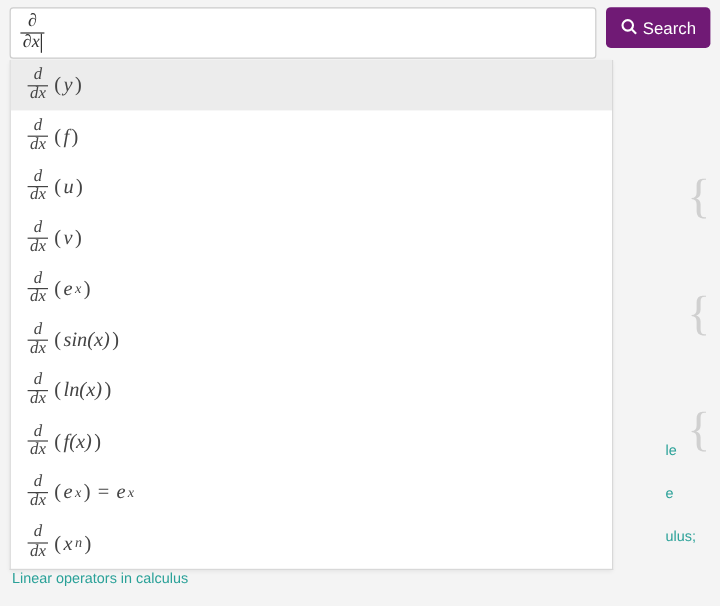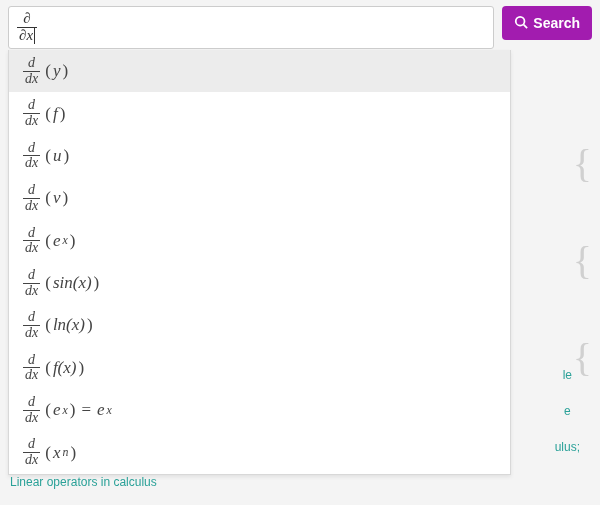--- a/index.html
+++ b/index.html
@@ -40,26 +40,26 @@
   .search-input-wrap .frac .num { display:block; }
   .search-input-wrap .frac .den { display:block; border-top:1px solid #333; padding:0 2px; }
   .search-input-wrap .cursor {
     display:inline-block;
     width:1px; height:16px;
     background:#333;
     vertical-align:middle;
     margin-left:1px;
   }
   .search-btn {
-    background: #a21caf;
+    background: #701a75;
     color: #fff;
     border: none;
     border-radius: 4px;
     font-family: Arial, sans-serif;
-    font-weight: bold;
+    font-weight: normal;
     font-size: 14px;
     padding: 8px 12px;
     display: flex;
     align-items: center;
     gap: 5px;
     cursor: pointer;
     height: 34px;
   }
   .search-btn svg { width:14px; height:14px; }
   .dropdown {
@@ -98,21 +98,21 @@
   .paren { font-style:normal; }
   .arg { font-style:italic; }
   .sup { font-size:0.7em; vertical-align:super; font-style:italic; }
   .bg-links {
     position:absolute;
     right: 20px;
     bottom: 40px;
     font-family: Arial, sans-serif;
     font-size: 12px;
     color: #2aa198;
-    text-align:center;
+    text-align:left;
     line-height: 3;
     z-index:1;
   }
   .bg-braces {
     position:absolute;
     right: 8px;
     top: 140px;
     color:#d0d0d0;
     font-size:40px;
     font-family: Georgia, serif;

